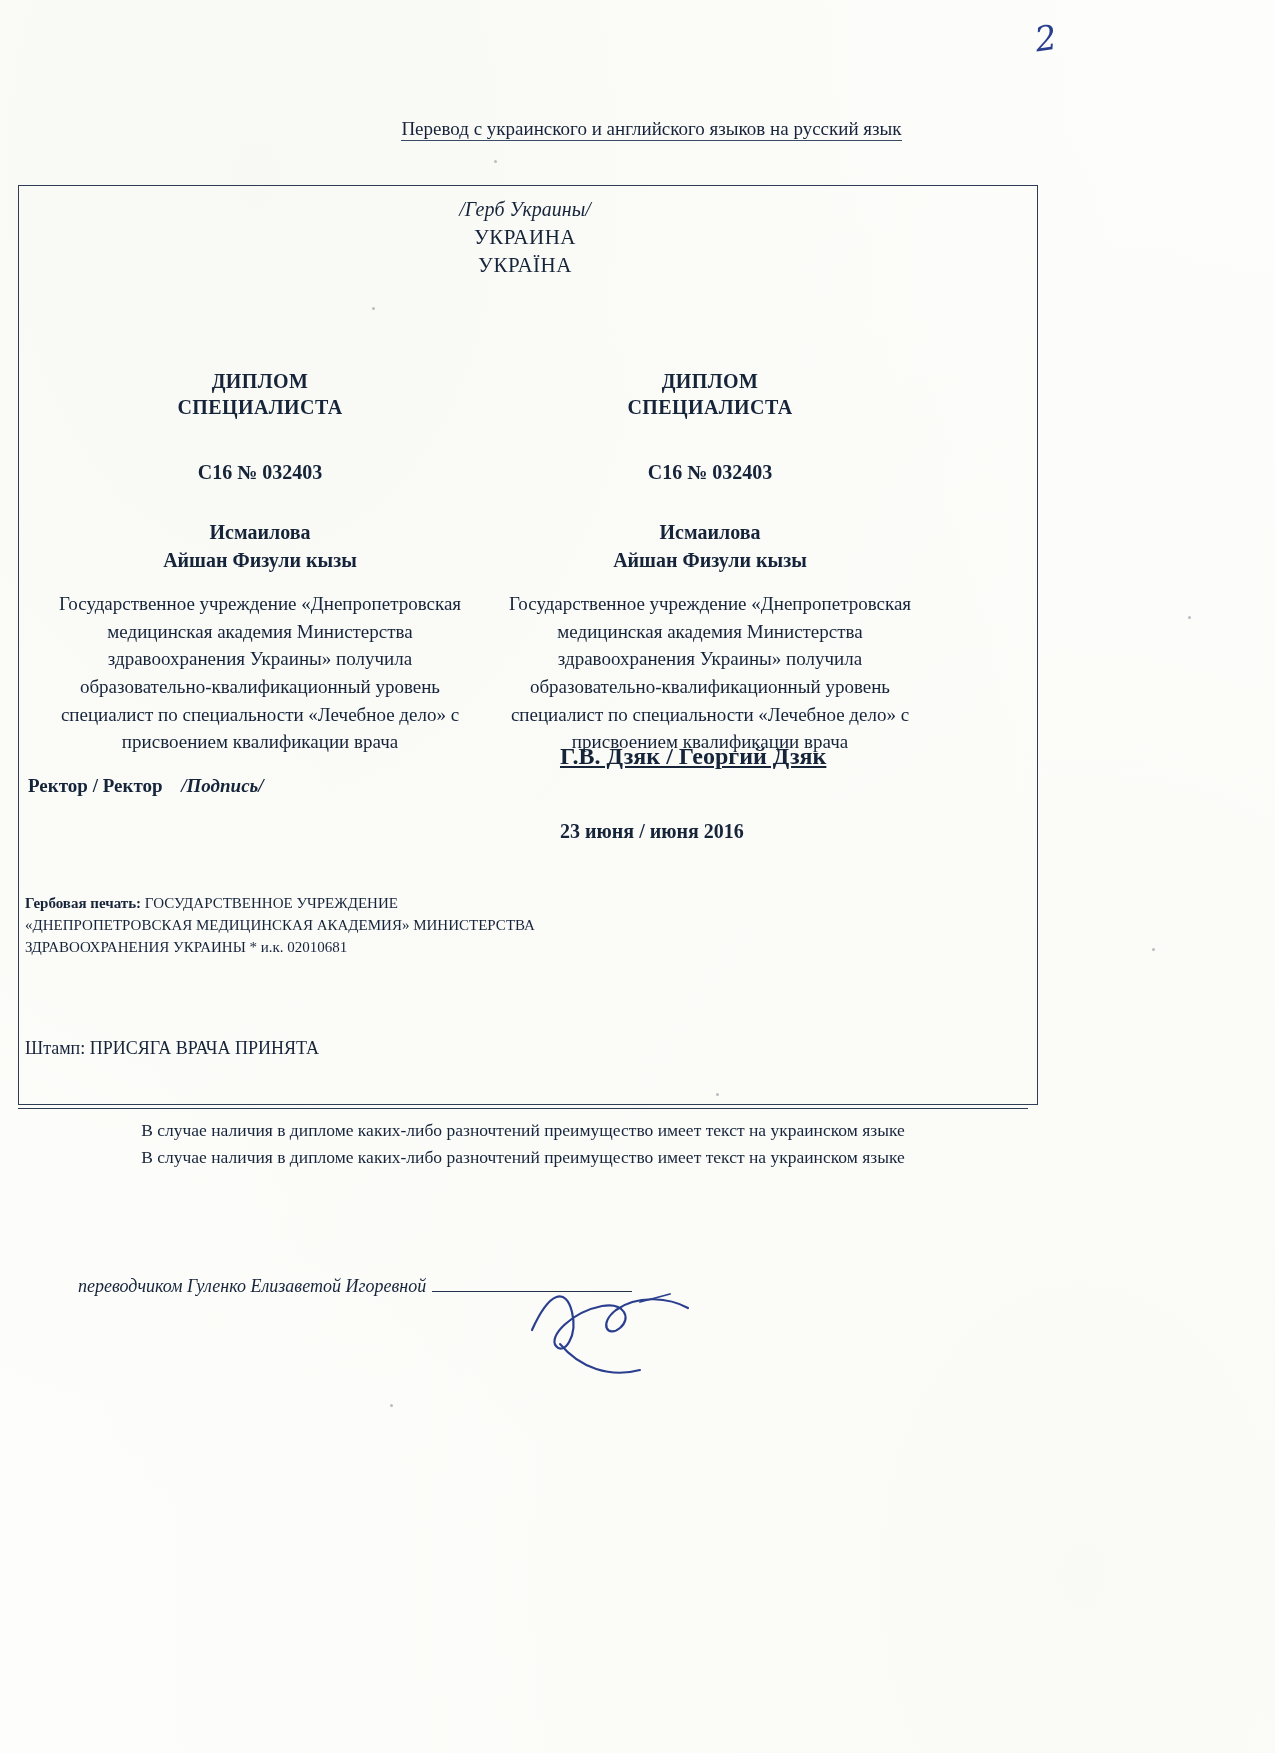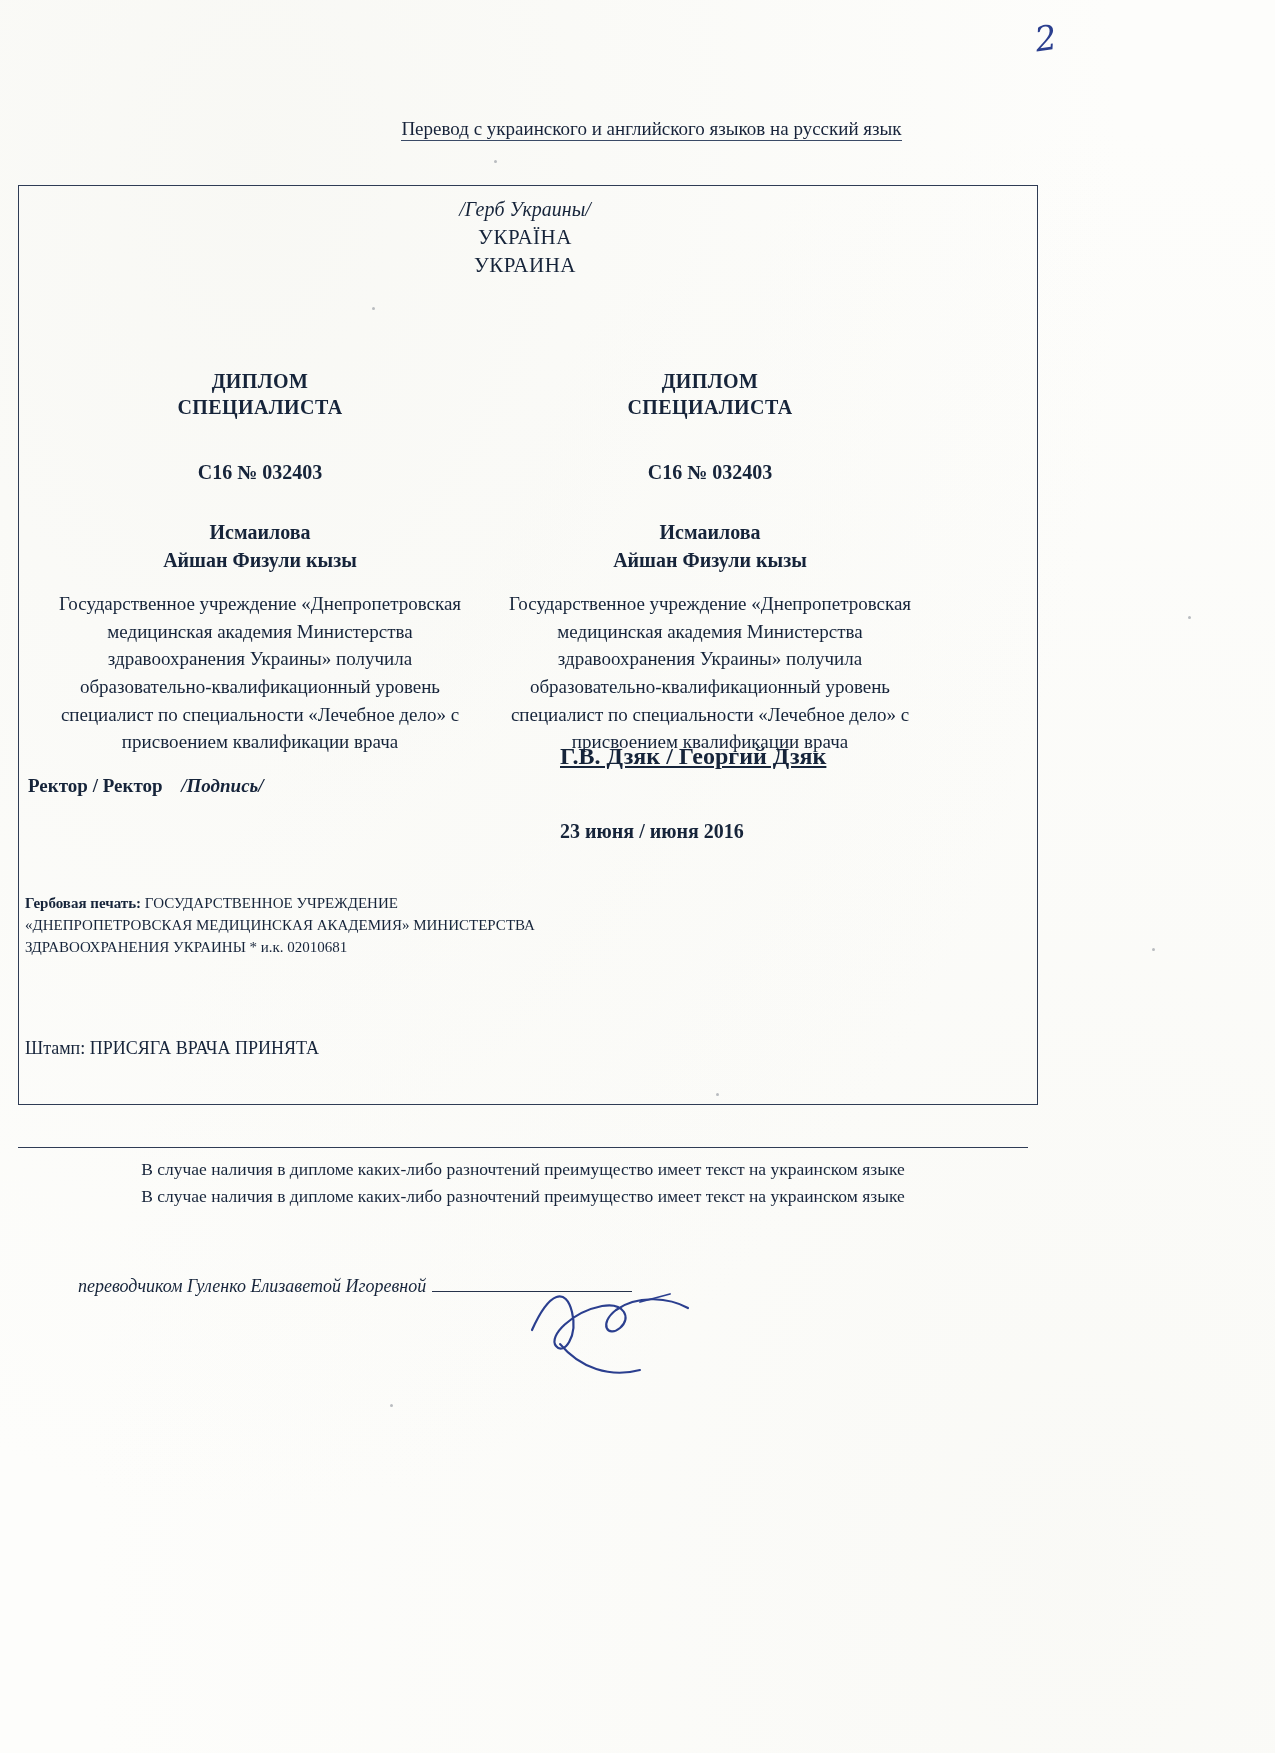--- a/index.html
+++ b/index.html
@@ -177,21 +177,20 @@
     position: absolute;
     top: 1108px;
     left: 18px;
     width: 1010px;
     text-align: center;
     font-size: 17.5px;
     line-height: 1.55;
     border-top: 1px solid #2f3c55;
     padding-top: 8px;
     box-sizing: border-box;
-    margin-top: 39px;
   }
 
   .translator-note {
     position: absolute;
     top: 1272px;
     left: 78px;
     width: 830px;
     font-style: italic;
     font-size: 18px;
     line-height: 1.6;
@@ -232,22 +231,22 @@
   <div class="handwritten-page-num">2</div>
 
   <div class="header-line">
     <span>Перевод с украинского и английского языков на русский язык</span>
   </div>
 
   <div class="doc-frame"></div>
 
   <div class="emblem-block">
     <div class="emblem-italic">/Герб Украины/</div>
+    <div class="emblem-country">УКРАИНА</div>
     <div class="emblem-country">УКРАЇНА</div>
-    <div class="emblem-country">УКРАИНА</div>
   </div>
 
   <div class="col col-left">
     <div class="dip-title">
       <div>ДИПЛОМ</div>
       <div>СПЕЦИАЛИСТА</div>
     </div>
     <div class="dip-number">С16 № 032403</div>
     <div class="dip-name">
       <div>Исмаилова</div>

